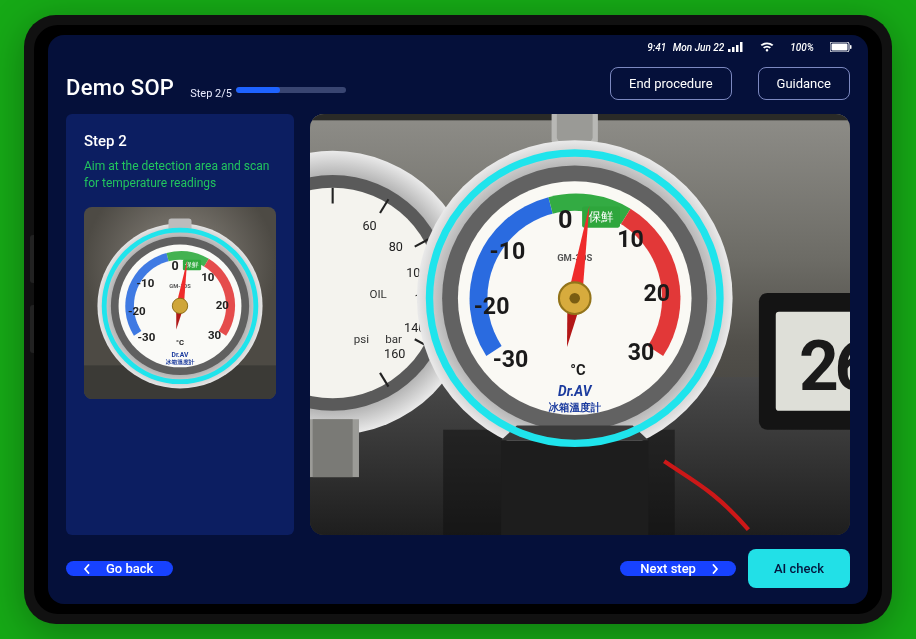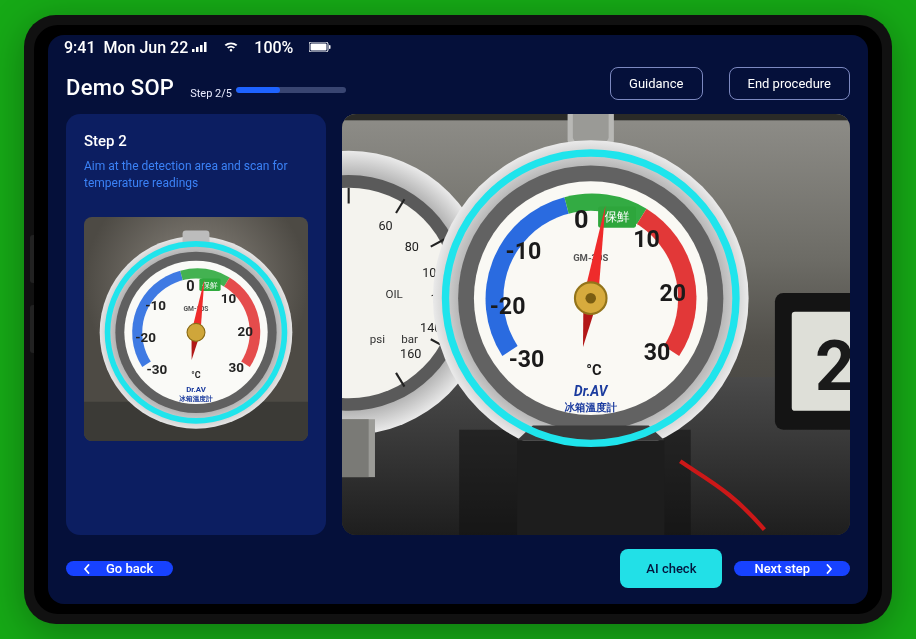--- a/index.html
+++ b/index.html
@@ -8,43 +8,43 @@
   
   .device { width:868px; height:609px; background:#111; border-radius:32px; padding:10px; position:relative; box-shadow:0 8px 40px rgba(0,0,0,.3); }
   .bezel  { width:100%; height:100%; background:#000; border-radius:24px; padding:10px 14px; position:relative; }
   .bezel::before, .bezel::after { content:""; position:absolute; left:-4px; width:4px; height:48px; background:#222; border-radius:3px 0 0 3px; }
   .bezel::before { top:210px; }
   .bezel::after  { top:280px; }
 
   .screen { width:100%; height:100%; background:#05103a; border-radius:16px; overflow:hidden; position:relative; display:flex; flex-direction:column; color:#fff; }
 
   
-  .statusbar { height:24px; display:flex; align-items:center; justify-content:flex-start; padding:0 16px; font-size:16px; font-weight:500; color:#fff; }
+  .statusbar { height:24px; display:flex; align-items:center; justify-content:flex-end; padding:0 16px; font-size:10px; font-weight:500; color:#fff;font-style:italic; }
   .statusbar .left span { margin-right:4px; }
   .statusbar .right { display:flex; align-items:center; gap:16px; }
   .statusbar svg { display:block; }
 
   
   .header { display:flex; align-items:flex-end; padding:8px 18px 14px; gap:16px; }
   .title  { font-size:22px; font-weight:500; letter-spacing:.3px; }
   .progress-wrap { display:flex; gap:4px; }
   .step-lbl { font-size:11px; color:#e9ecff; }
   .progress { width:110px; height:6px; background:#394571; border-radius:4px; overflow:hidden; }
   .progress > div { height:100%; background:#1e63ff; width:40%; border-radius:4px; }
 
   .header-spacer { flex:1; }
   .ghost-btn { background:transparent; color:#fff; border:1px solid #7c88c0; border-radius:8px; padding:8px 18px; font-size:13px; cursor:pointer; }
   .ghost-btn + .ghost-btn { margin-left:10px; }
 
   
   .main { flex:1; display:flex; gap:16px; padding:0 18px; min-height:0; }
 
-  .card { background:#0c1e61; border-radius:14px; padding:18px 18px 16px; width:260px; display:flex; flex-direction:column; }
+  .card { background:#0c1e61; border-radius:6px; padding:18px 18px 16px; width:228px; display:flex; flex-direction:column; }
   .card h3 { font-size:15px; font-weight:500; margin-bottom:8px; }
-  .card p  { font-size:12px; line-height:1.45; color:#3b82f6; margin-bottom:24px; }
+  .card p  { font-size:12px; line-height:1.45; color:#22c55e; margin-bottom:14px; }
   .thumb   { flex:0 0 auto; width:100%; aspect-ratio:1/1; border-radius:8px; overflow:hidden; }
 
   .viewport { flex:1; background:#2a2a2a; border-radius:14px; overflow:hidden; position:relative; }
 
   
   .footer { display:flex; align-items:center; padding:14px 18px 16px; gap:12px; }
   .footer-spacer { flex:1; }
   .btn { border:0; border-radius:8px; padding:0 20px; font-size:13px; font-weight:500; cursor:pointer; display:flex; align-items:center; gap:14px; }
   .btn-blue  { background:#1742ff; color:#fff; }
   .btn-cyan  { background:#22e0e7; color:#04163e; padding:12px 26px; }
@@ -85,22 +85,22 @@
 
       <div class="header">
         <div class="title">Demo SOP</div>
         <div class="progress-wrap">
           <div class="step-lbl">Step 2/5</div>
           <div class="progress">
               <div style="width:40%"></div>
             </div>
         </div>
         <div class="header-spacer"></div>
+        <button class="ghost-btn">End procedure</button>
         <button class="ghost-btn">Guidance</button>
-        <button class="ghost-btn">End procedure</button>
       </div>
 
       <div class="main">
 
         <div class="card">
           <h3>Step 2</h3>
           <p>Aim at the detection area and scan for temperature readings</p>
           <div class="thumb">
             <svg viewBox="0 0 200 200" width="100%" height="100%">
               <defs>
@@ -262,26 +262,26 @@
       </div>
 
       <div class="footer">
         <button class="btn btn-blue left-btn">
           <svg viewBox="0 0 10 10">
               <path d="M6.5 1 3 5l3.5 4" fill="none" stroke="#fff" stroke-width="1.8" stroke-linecap="round" stroke-linejoin="round"></path>
             </svg>
           <span>Go back</span>
         </button>
         <div class="footer-spacer"></div>
-        <button class="btn btn-cyan">
-          <span>AI check</span>
-        </button>
         <button class="btn btn-blue right-btn">
           <span>Next step</span>
           <svg viewBox="0 0 10 10">
               <path d="M3.5 1 7 5l-3.5 4" fill="none" stroke="#fff" stroke-width="1.8" stroke-linecap="round" stroke-linejoin="round"></path>
             </svg>
         </button>
+        <button class="btn btn-cyan">
+          <span>AI check</span>
+        </button>
       </div>
 
     </div>
   </div>
 </div>
 
 </body></html>

